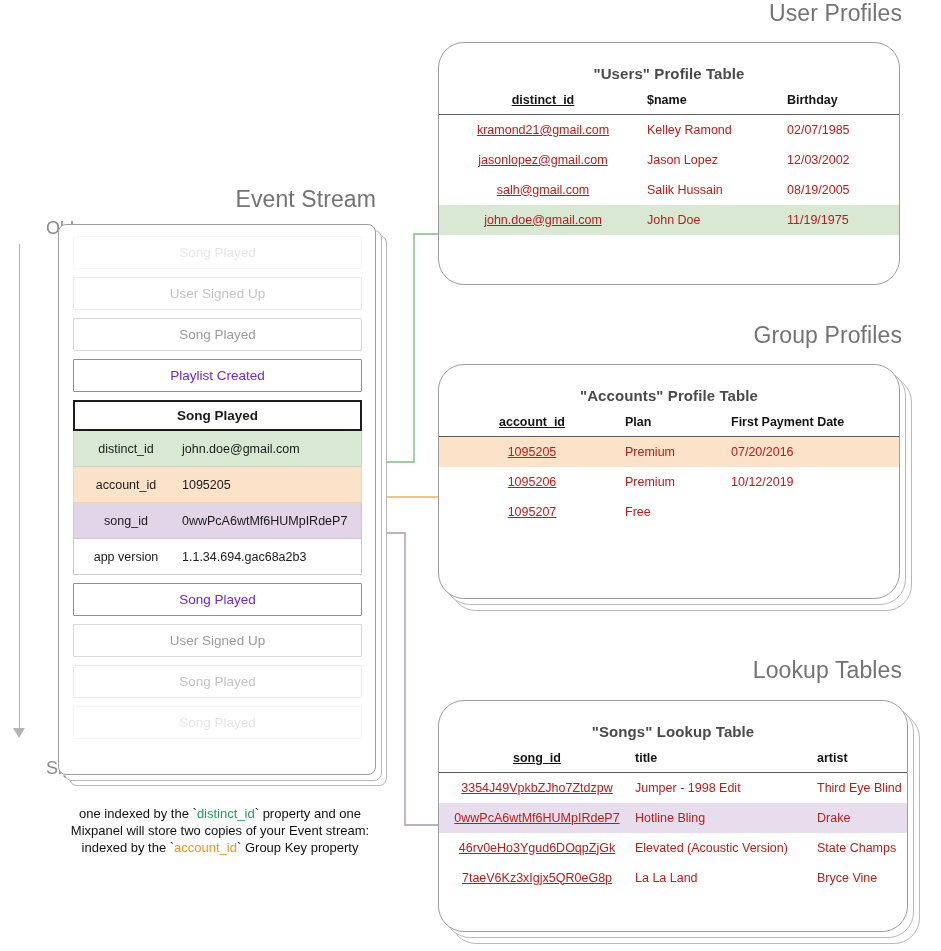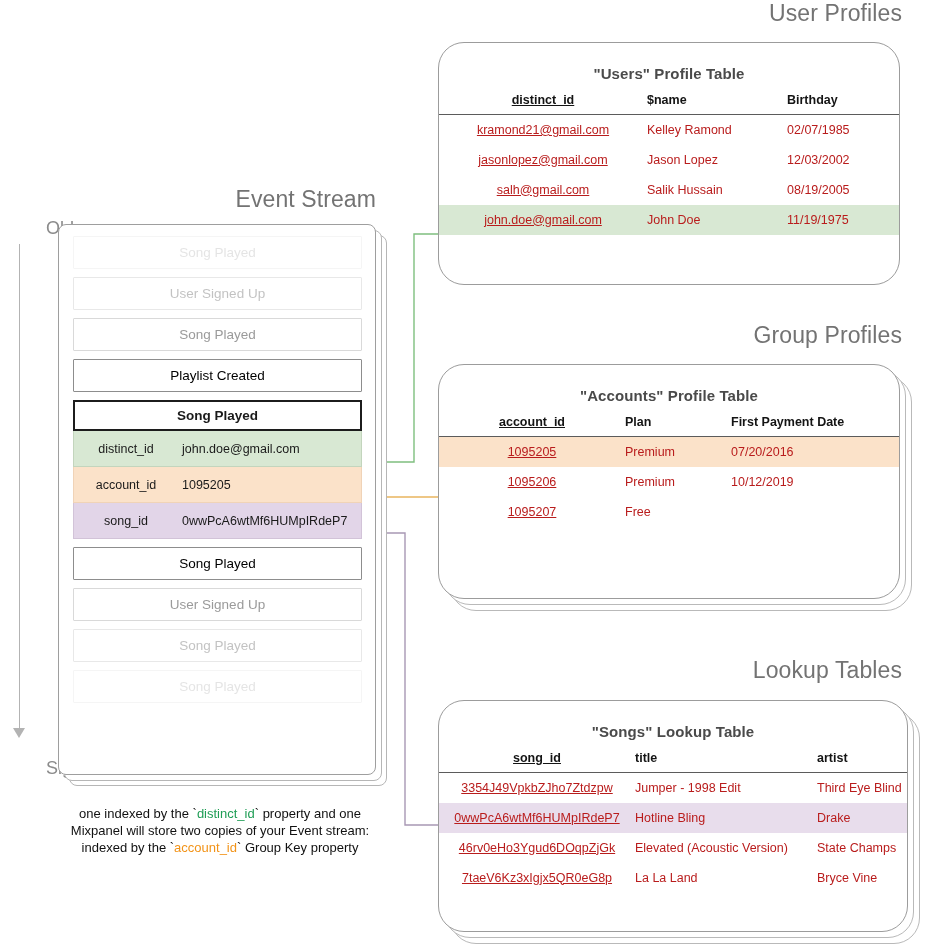--- a/index.html
+++ b/index.html
@@ -61,21 +61,21 @@
     margin-bottom: 8px;
     border: 1px solid #c9c9c9;
     border-radius: 1px;
     display: flex; align-items: center; justify-content: center;
     font-size: 13.5px; color: #707070;
     background: #fff;
   }
   .event-row.faint-1 { opacity: 0.18; }
   .event-row.faint-2 { opacity: 0.42; }
   .event-row.faint-3 { opacity: 0.70; }
-  .event-row.solid   { opacity: 1; border-color: #8d8d8d; color: #000000; }
+  .event-row.solid   { opacity: 1; border-color: #8d8d8d; color: #6d28d9; }
 
   
   #expanded-event { width: 289px; margin-bottom: 8px; }
   #ee-header {
     height: 31px; border: 2px solid #1c1c1c; background: #fff;
     display: flex; align-items: center; justify-content: center;
     font-size: 13.5px; font-weight: bold; color: #1a1a1a;
   }
   .ee-prop {
     height: 36px; border: 1px solid #c9c9c9; border-top: none;
@@ -193,20 +193,24 @@
                 <span class="v">john.doe@gmail.com</span>
               </div>
               <div class="ee-prop ee-orange">
                 <span class="k">account_id</span>
                 <span class="v">1095205</span>
               </div>
               <div class="ee-prop ee-purple">
                 <span class="k">song_id</span>
                 <span class="v">0wwPcA6wtMf6HUMpIRdeP7</span>
               </div>
+              <div class="ee-prop ee-plain">
+                <span class="k">app version</span>
+                <span class="v">1.1.34.694.gac68a2b3</span>
+              </div>
             </div>
         </div>
         <div id="es-rows-below">
             <div class="event-row solid">
               <span>Song Played</span>
             </div>
             <div class="event-row faint-3">
               <span>User Signed Up</span>
             </div>
             <div class="event-row faint-2">

